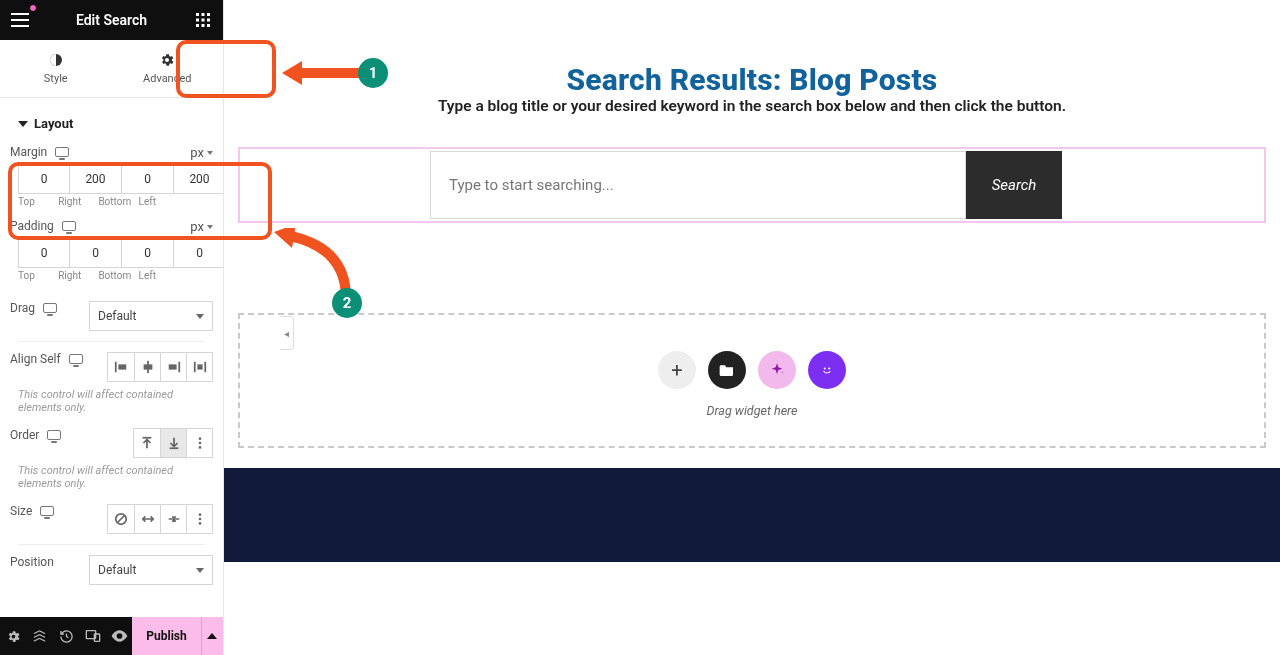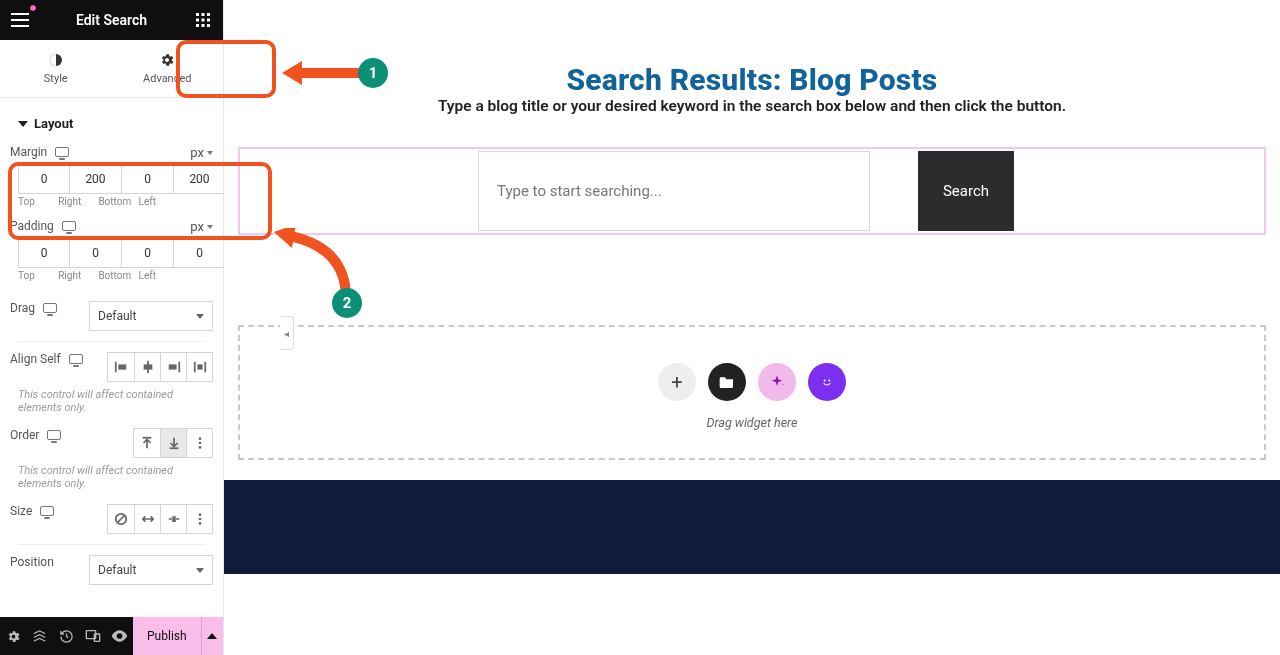--- a/index.html
+++ b/index.html
@@ -52,37 +52,37 @@
   .btn-group > div { width:26px; height:28px; display:flex; align-items:center; justify-content:center; cursor:pointer; }
   .btn-group > div:not(:first-child) { border-left:1px solid #d5d5d5; }
   .btn-group > div.active { background:#e8e8e8; }
 
   .note { font-size:11px; color:#9a9a9a; font-style:italic; padding: 2px 18px 10px 18px; }
   .hr { height:1px; background:#eee; margin: 6px 18px; }
 
   
   .side-footer { height:38px; background:#0f0f0f; display:flex; align-items:center; flex:0 0 auto; }
   .side-footer .fbtn { width:36px; height:38px; display:flex; align-items:center; justify-content:center; color:#bbb; cursor:pointer; }
-  .publish { margin-left:auto; height:38px; background:#fabce8; color:#111; font-size:12px; font-weight:400; display:flex; align-items:center; padding:0 14px; cursor:pointer; }
+  .publish { margin-left:auto; height:38px; background:#fabce8; color:#111; font-size:12px; font-weight:700; display:flex; align-items:center; padding:0 14px; cursor:pointer; }
   .publish-caret { width:30px; height:38px; background:#fabce8; display:flex; align-items:center; justify-content:center; cursor:pointer; border-left:1px solid rgba(0,0,0,0.12); }
 
   
   .collapse-handle { position:absolute; left:280px; top:316px; width:14px; height:34px; background:#fff; border:1px solid #ddd; border-left:none; border-radius:0 4px 4px 0; display:flex; align-items:center; justify-content:center; cursor:pointer; z-index:40; font-size:10px; color:#888; }
 
   
   .main { flex:1; height:100%; overflow:auto; background:#fff; position:relative; }
   .hero { text-align:center; padding: 62px 20px 14px 20px; }
   .hero h1 { font-size:30px; font-weight:800; color:#12629b; letter-spacing:.2px; }
   .hero p { font-size:15.5px; color:#222; font-weight:600; }
 
   .search-block { margin: 18px 14px 0 14px; border:2px solid #f4c7ee; padding: 2px; }
-  .search-row { display:flex; height:80px;gap:48px; }
+  .search-row { display:flex; height:68px; }
   .search-pad { width:188px; }
   .search-input { flex:1; border:1px solid #d9d9d9; background:#fff; display:flex; align-items:center; padding:0 18px; color:#777; font-size:15px; }
-  .search-btn { width:96px; background:#2c2c2c; color:#fff; display:flex; align-items:center; justify-content:center; font-size:15px; cursor:pointer; }
+  .search-btn { width:96px; background:#2c2c2c; color:#fff; display:flex; align-items:center; justify-content:center; font-size:15px; cursor:pointer;font-style:italic; }
   .search-pad2 { width:200px; }
 
   .drop-zone { margin: 90px 14px 20px 14px; border:2px dashed #c9c9c9; padding: 36px 0 28px 0; display:flex; flex-direction:column; align-items:center; gap:14px; }
   .dz-icons { display:flex; gap:12px; }
   .dz-btn { width:38px; height:38px; border-radius:50%; display:flex; align-items:center; justify-content:center; cursor:pointer; }
   .dz-plus { background:#eeeeee; color:#444; font-size:20px; }
   .dz-folder { background:#222; color:#fff; }
   .dz-spark { background:#f1b9ec; color:#8c1aa8; }
   .dz-smile { background:#7c2ff0; color:#fff; }
   .dz-text { font-size:12.5px; color:#666; font-style:italic; }

